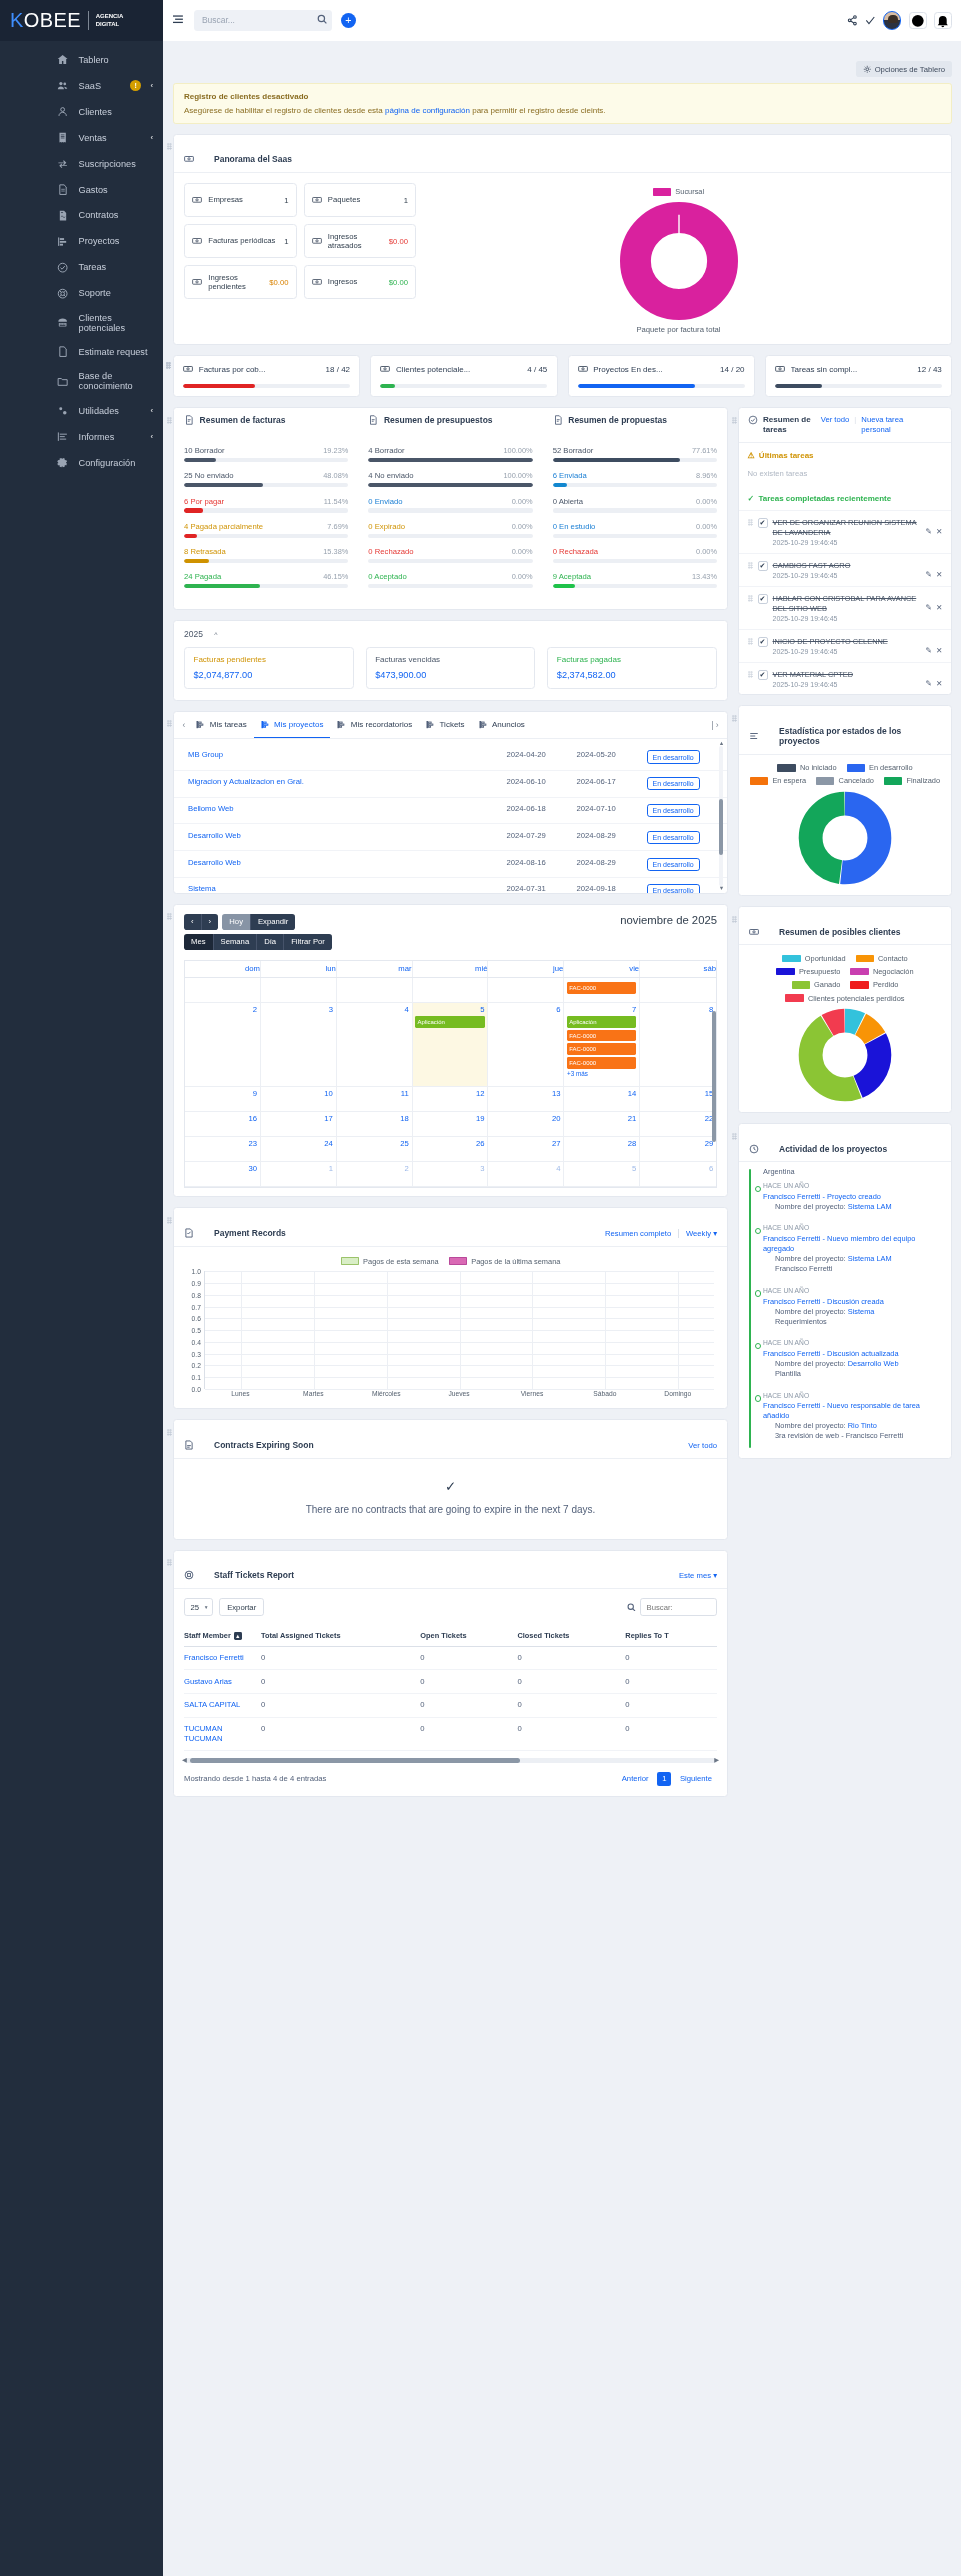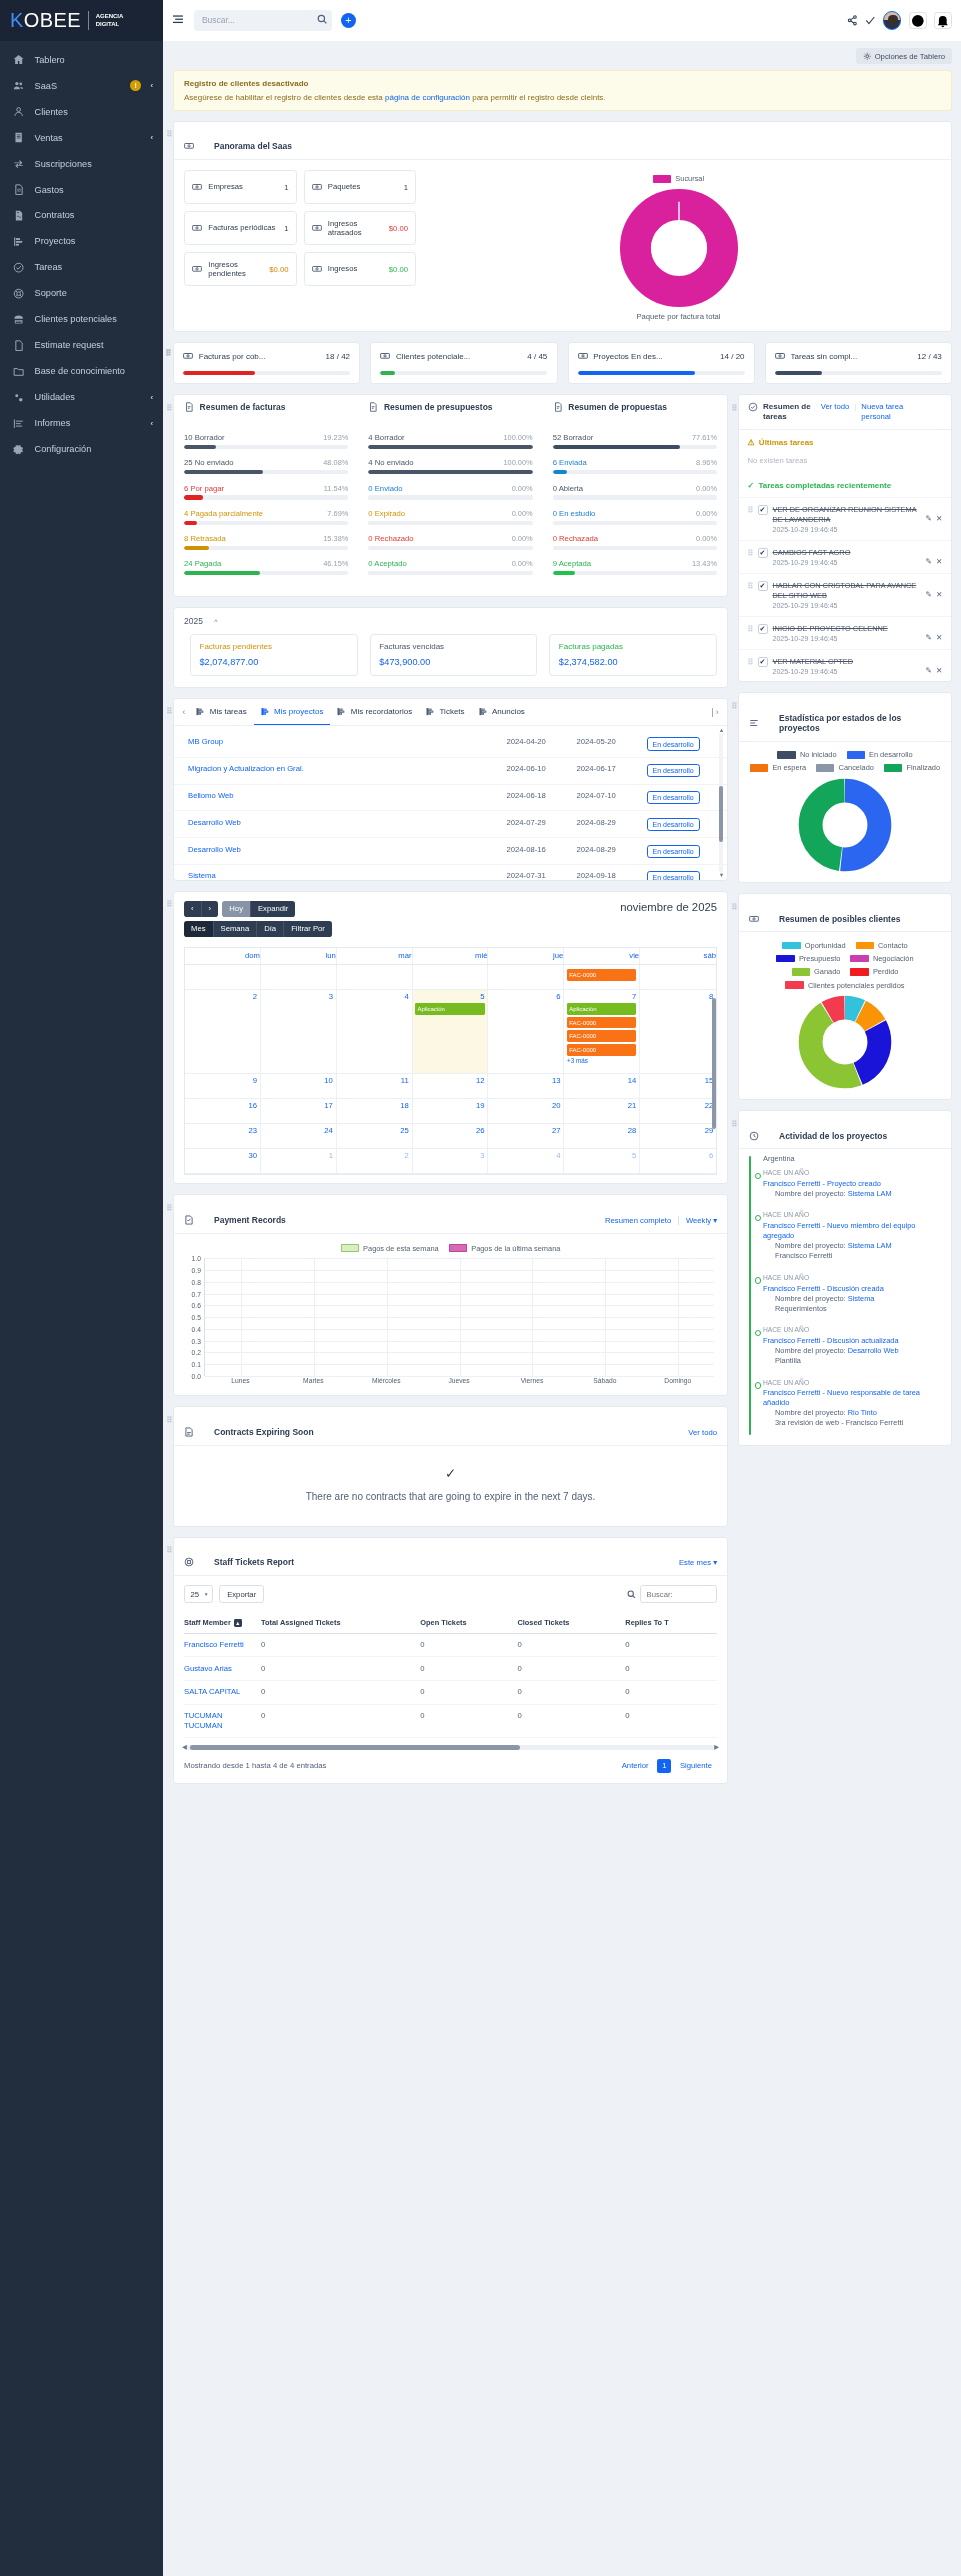--- a/index.html
+++ b/index.html
@@ -15,21 +15,21 @@
   
   .sidebar { width: 163px; background: #222d3d; flex: 0 0 163px; }
   .brand {
     height: 41px; background: #1a2434; display: flex; align-items: center;
     padding-left: 10px; gap: 7px;
   }
   .brand-logo { font-size: 20px; letter-spacing: 0.4px; color: #fff; font-weight: 400; }
   .brand-logo .k { color: #3f8efc; }
   .brand-div { width: 0.7px; height: 18.3px; background: #7d8794; }
   .brand-sub { font-size: 6px; line-height: 7.7px; color: #fff; font-weight: bold; }
-  .nav { padding-top: 5.6px; }
+  .nav { padding-top: 5.6px; padding-left: 44px; }
   .nav-item {
     display: flex; align-items: center; gap: 9.2px; padding: 6.3px 10px 6.3px 12px;
     color: #c8cfdb; font-size: 9.2px; cursor: pointer; position: relative;
   }
   .nav-ico { width: 13.4px; height: 13.4px; flex: 0 0 13.4px; display:flex; align-items:center; justify-content:center; color:#9aa4b3; }
   .nav-ico svg { width: 11.3px; height: 11.3px; fill: currentColor; }
   .nav-label { flex: 1; }
   .nav-badge {
     background: #d39e00; color: #fff; border-radius: 50%; width: 11.3px; height: 11.3px;
     font-size: 7px; display: flex; align-items: center; justify-content: center; font-weight: bold;
@@ -67,21 +67,21 @@
   .avatar {
     width: 18.3px; height: 18.3px; border-radius: 50%; border: 1.4px solid #1264f2;
     background: linear-gradient(#d8bda4 50%, #2b3242 50%); overflow: hidden; position: relative;
     cursor: pointer;
   }
   .avatar::after {
     content:""; position:absolute; left:4.2px; top:2.8px; width:9.2px; height:7.7px;
     background:#3a2f28; border-radius: 4.2px 4.2px 2.1px 2.1px;
   }
 
-  .page { padding: 7px 10px 17px 10px; }
+  .page { padding: 20px 10px 17px 10px; }
   .opts-row { display: flex; justify-content: flex-end; margin-bottom: 6.3px; }
   .opts-btn {
     background: #e2e7ee; border-radius: 2.8px; padding: 3.5px 7px; font-size: 7.7px;
     color: #3e4a5c; display: flex; align-items: center; gap: 3.5px; cursor: pointer;
   }
   .opts-btn svg { width: 8.5px; height: 8.5px; fill: none; stroke: currentColor; stroke-width: 1.6; }
 
   .alert {
     background: #fdfbe9; border: 0.7px solid #f3eec4; border-radius: 2.8px;
     padding: 7.7px 10px; margin-bottom: 10px;
@@ -142,21 +142,21 @@
   .sum-item { margin-bottom: 9.2px; }
   .sum-line { display: flex; align-items: baseline; justify-content: space-between; gap: 4.2px; margin-bottom: 2.8px; }
   .sum-lbl { font-size: 7.7px; }
   .sum-pct { font-size: 7.4px; color: #97a1ae; white-space: nowrap; }
   .c-grey { color: #4a5668; } .c-blue { color: #1b7fd4; } .c-red { color: #e53935; }
   .c-amber { color: #d09406; } .c-green { color: #2eb350; }
 
   .year-card { padding: 8.5px 10px 11.3px 10px; }
   .year-line { display: flex; align-items: center; gap: 11.3px; font-size: 8.5px; color: #4a5668; margin-bottom: 7.7px; cursor: pointer; }
   .year-line .chev { color: #6b7685; font-size: 7px; }
-  .year-boxes { display: flex; gap: 12px; margin-left: 6px; }
+  .year-boxes { display: flex; gap: 12px; }
   .ybox { flex: 1; border: 0.7px solid #e4e8ef; border-radius: 3.5px; padding: 7.7px 8.5px; }
   .ybox .t { font-size: 8px; margin-bottom: 5.6px; }
   .ybox .v { font-size: 9.2px; color: #1264f2; }
 
   
   .tabs-bar { display: flex; align-items: center; border-bottom: 0.7px solid #eceff4; padding: 0 4.2px; }
   .tab-arrow { color: #7d8794; padding: 0 4.2px; font-size: 8.5px; cursor: pointer; }
   .tab {
     display: flex; align-items: center; gap: 4.2px; padding: 7.7px 7px; font-size: 8px;
     color: #2e3d52; cursor: pointer; border-bottom: 1.4px solid transparent; white-space: nowrap;

